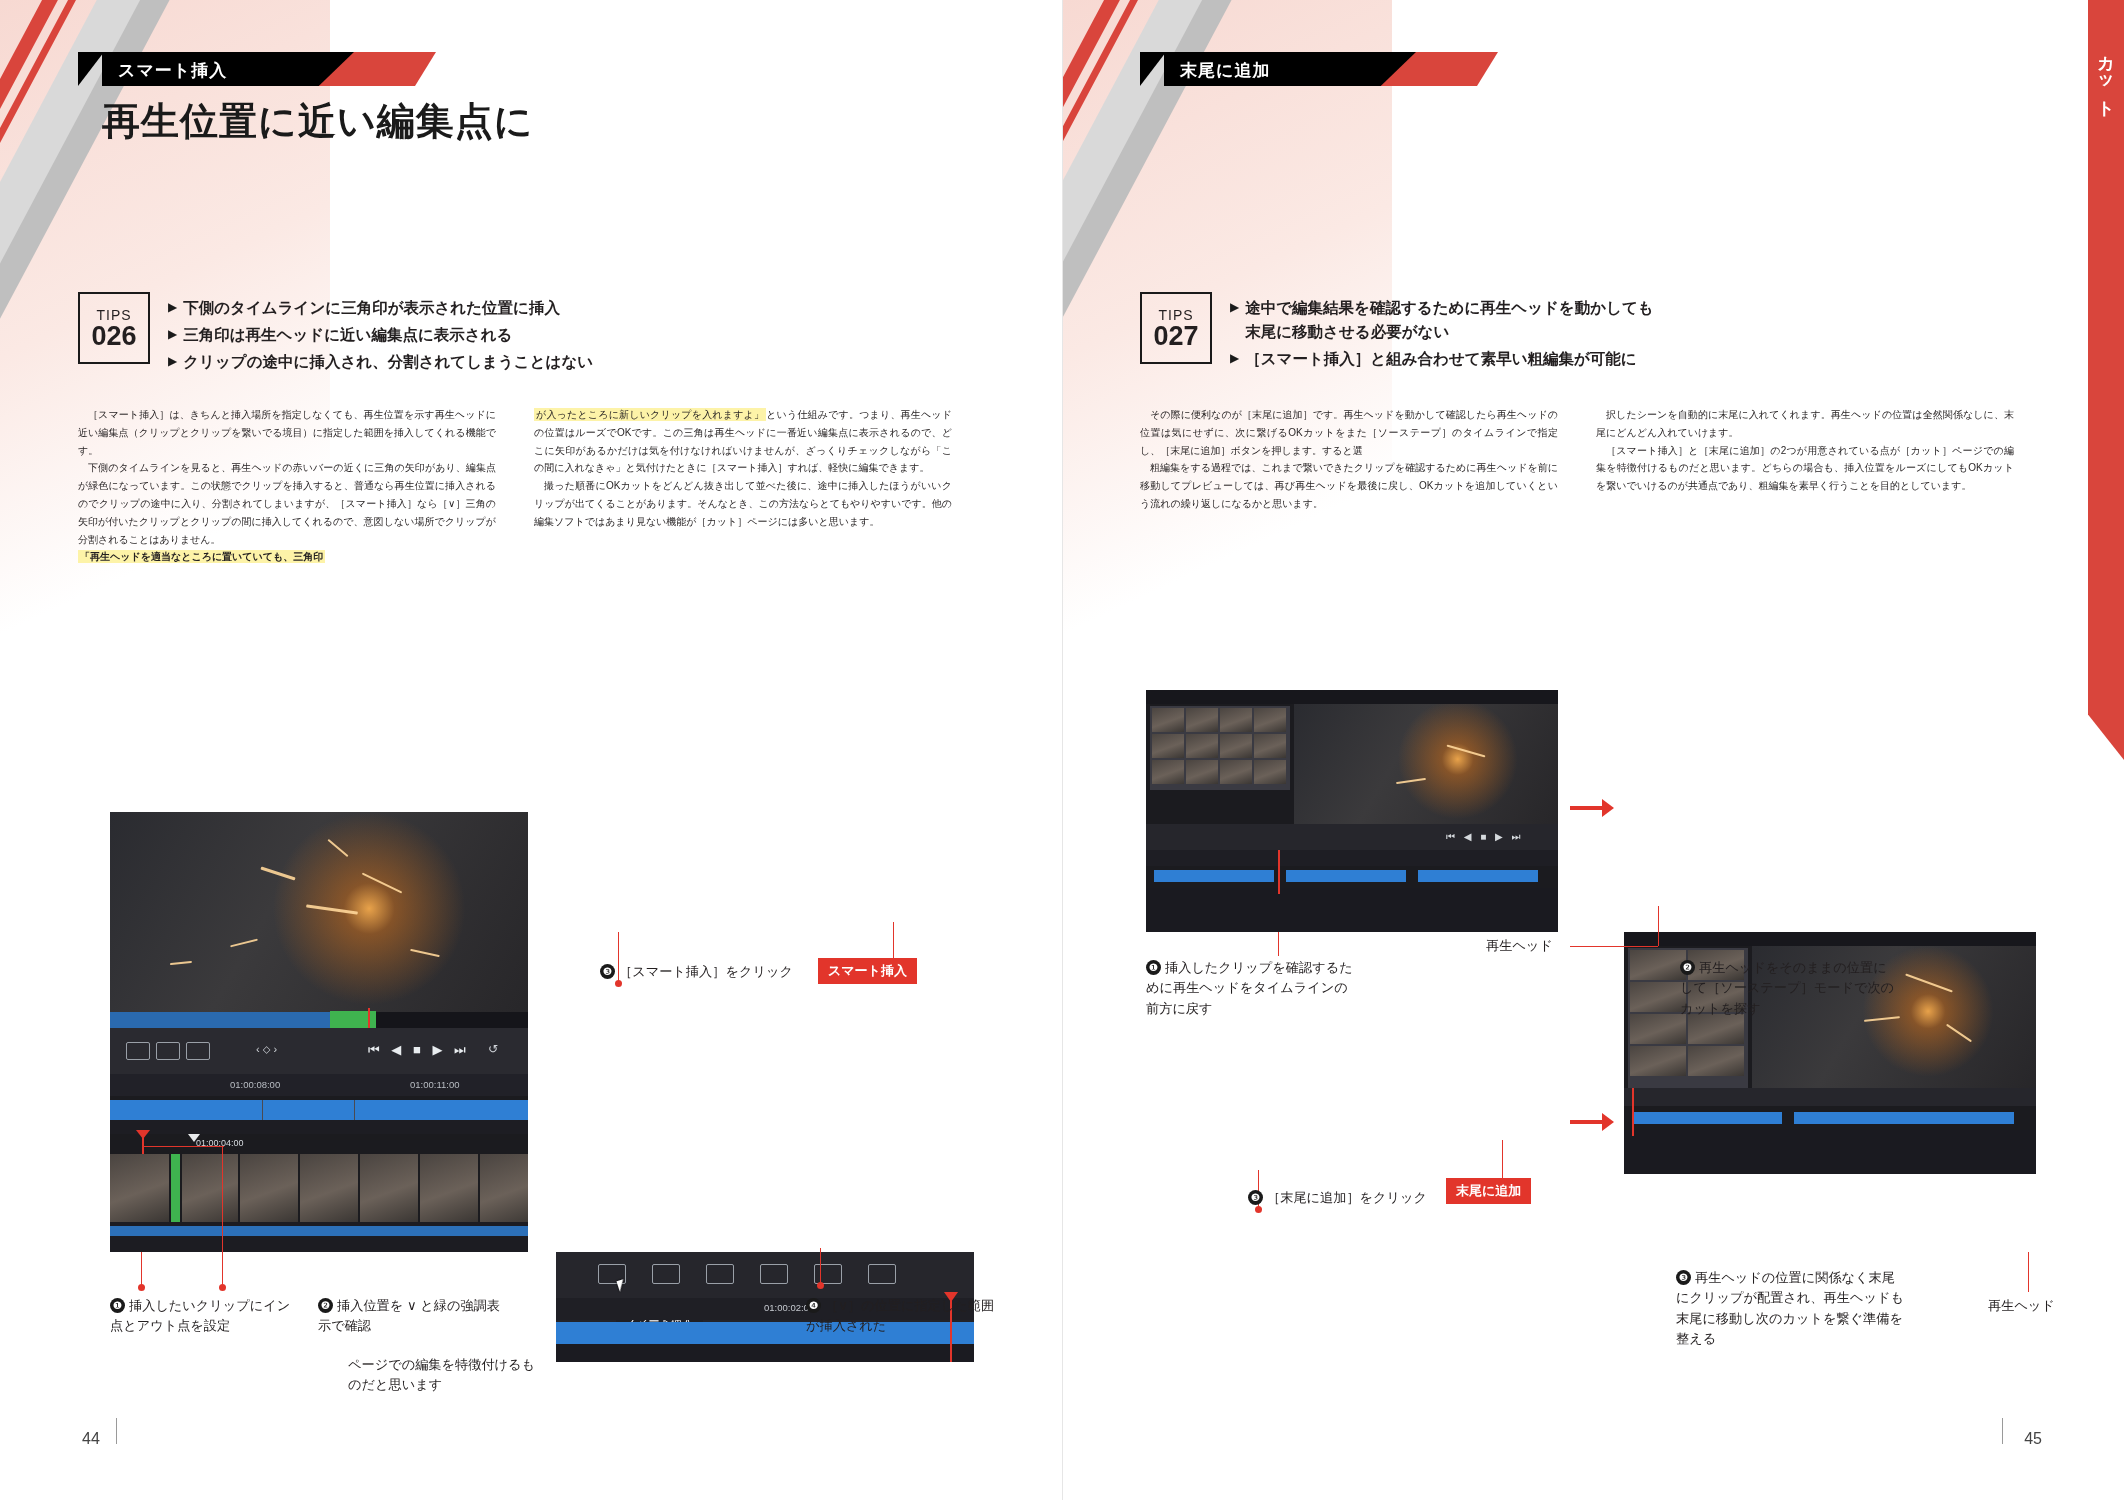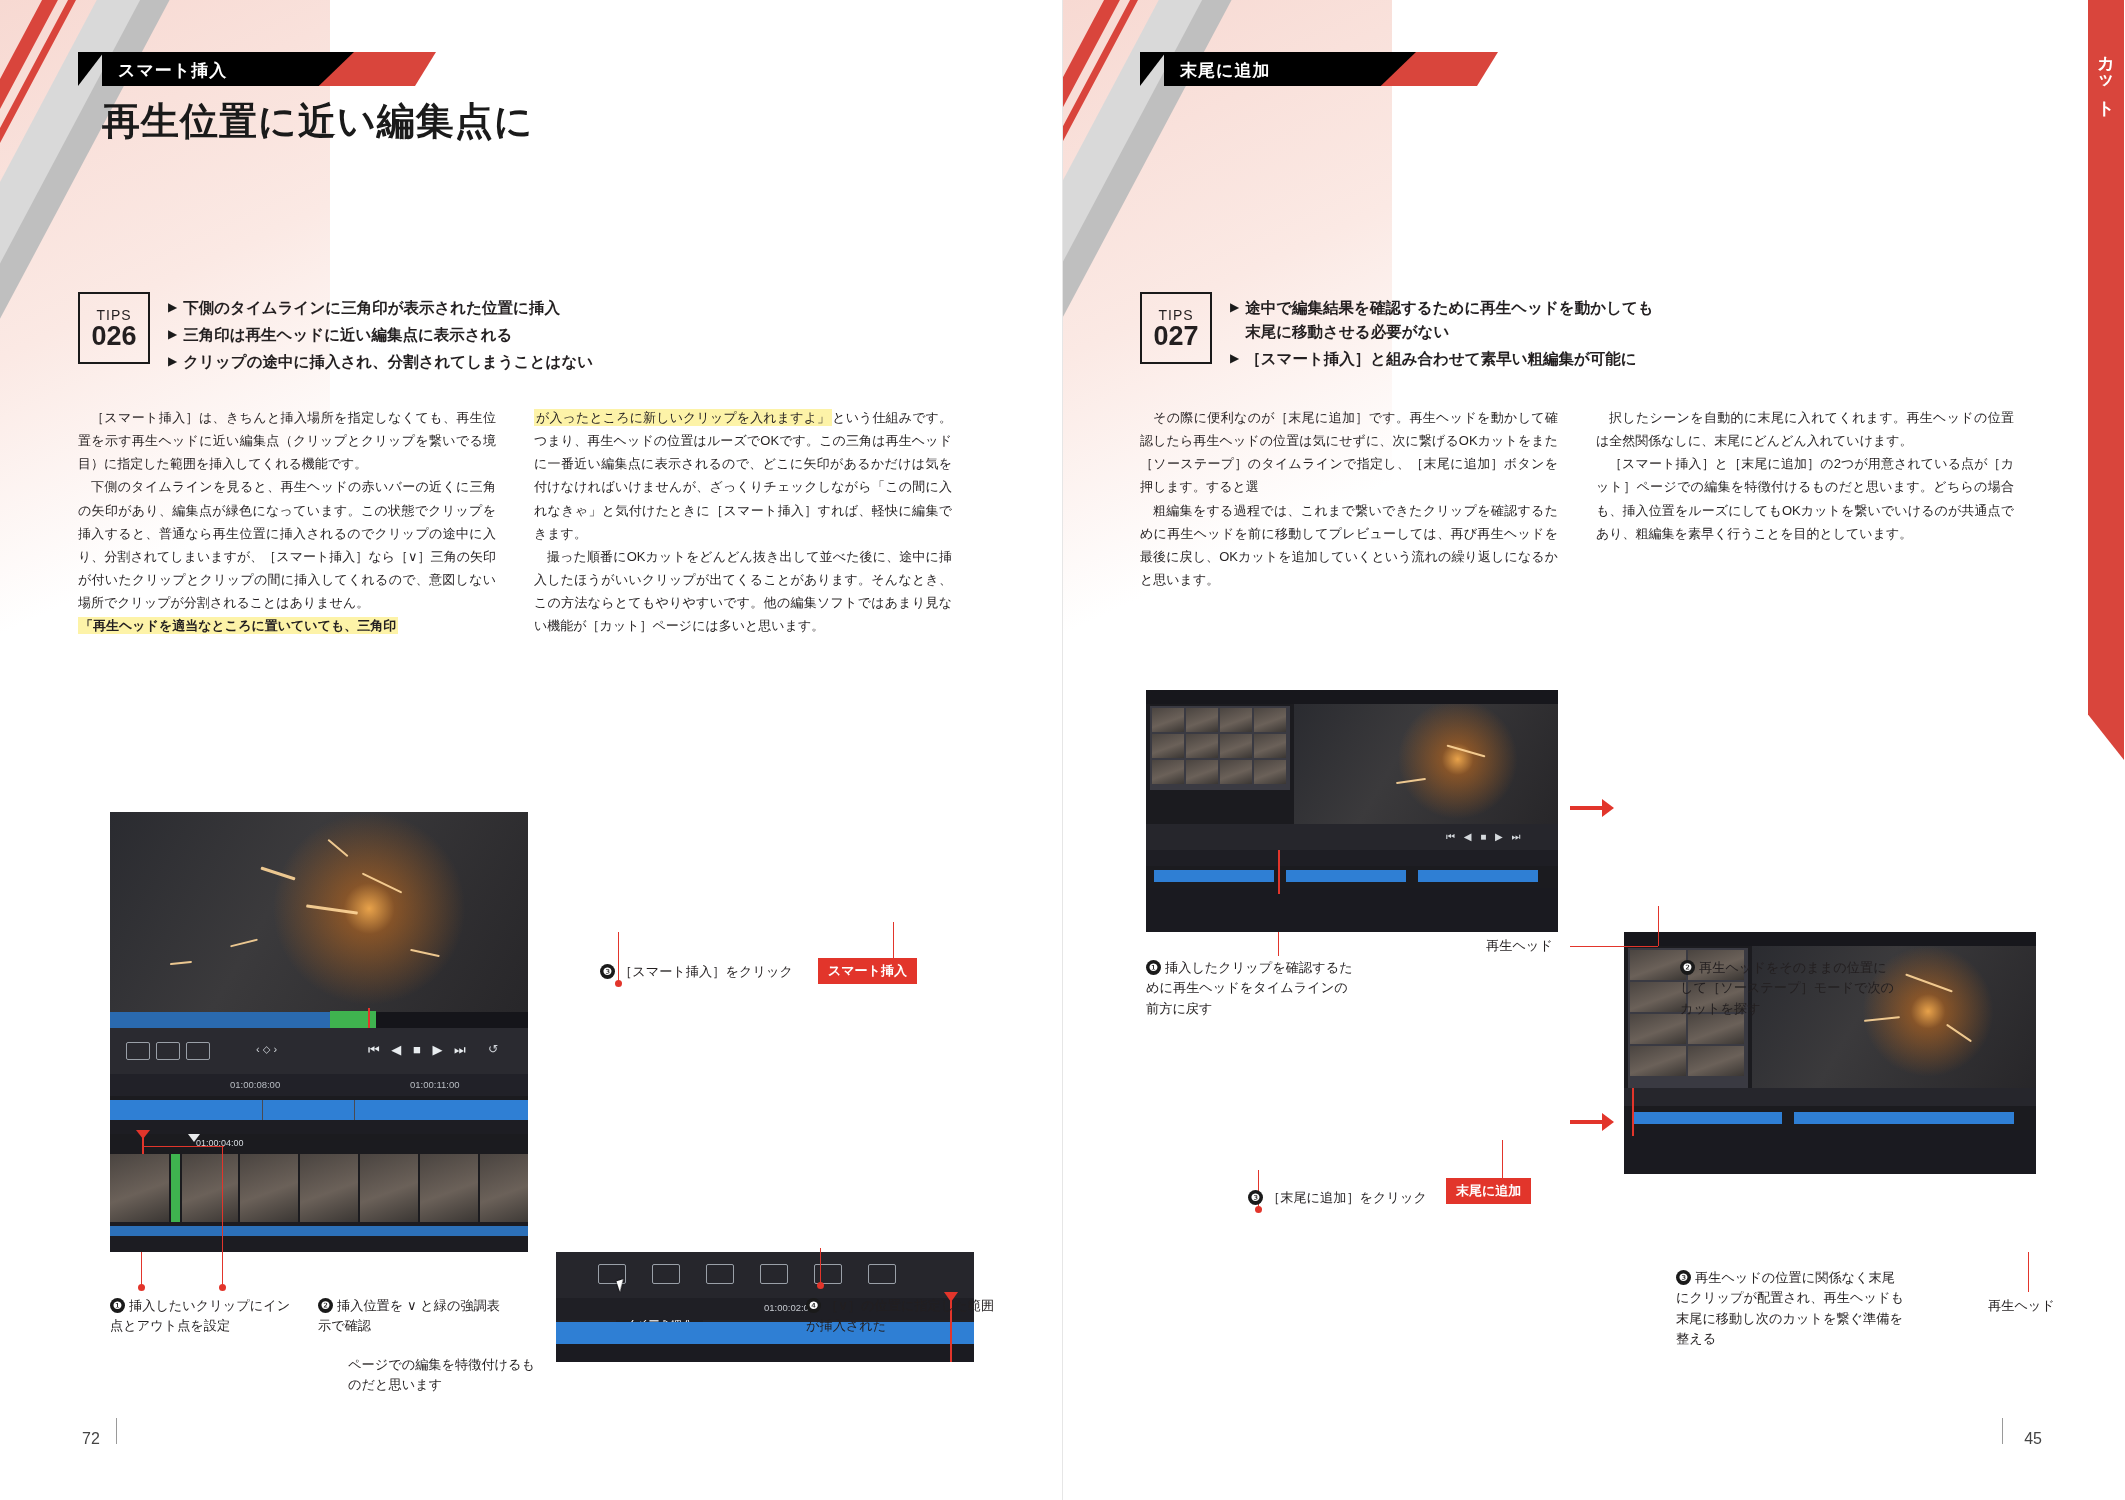--- a/index.html
+++ b/index.html
@@ -47,21 +47,21 @@
      align-items:center;justify-content:center;}
   .tips-badge .t{font-size:14px;letter-spacing:1px;}
   .tips-badge .n{font-size:27px;font-weight:bold;line-height:1;}
   .tips-list{margin-left:18px;padding-top:4px;}
   .tips-list .it{display:flex;align-items:flex-start;font-size:15.5px;line-height:1.55;margin-bottom:3px;}
   .tips-list .tri{color:#1a1a1a;margin-right:6px;font-size:12px;line-height:1.85;}
   .tips-list .it span.txt{font-weight:bold;}
 
   
   .cols{position:absolute;top:406px;display:flex;gap:38px;}
-  .col{width:418px;font-size:13px;line-height:1.78;text-align:justify;}
+  .col{width:418px;font-size:10px;line-height:1.78;text-align:justify;}
   .col p{margin:0 0 0 0;text-indent:1em;}
   .mark-y{background:#fdf3a8;padding:1px 2px;font-weight:bold;}
   .mark-y2{background:#fdf3a8;padding:1px 2px;}
 
   
   .fig{position:absolute;}
   .capline{font-size:13.2px;line-height:1.55;}
   .num{display:inline-block;width:15px;height:15px;border-radius:50%;background:#1a1a1a;color:#fff;font-size:10.5px;
        text-align:center;line-height:15px;margin-right:4px;vertical-align:1px;}
   .redlbl{display:inline-block;background:#e2352b;color:#fff;font-size:13px;font-weight:bold;padding:4px 10px;}
@@ -253,21 +253,21 @@
     <div class="redlbl" style="position:absolute;left:818px;top:958px;">スマート挿入</div>
     <div class="vline" style="left:893px;top:922px;height:36px;"></div>
 
     <div class="vline" style="left:820px;top:1248px;height:38px;"></div>
     <div class="dot" style="left:817px;top:1282px;"></div>
     <div style="position:absolute;left:806px;top:1296px;width:190px;" class="capline">
       <span class="num">❹</span><span>［∨］の位置に指定した範囲が挿入された</span>
     </div>
 
     <div class="folio" style="left:82px;">
-      <span>72</span>
+      <span>44</span>
       <span class="rule" style="left:34px;"></span>
     </div>
   </div>
 
   <div class="page right">
 
     <div class="pinkwash"></div>
     <div class="stripes">
       <i class="st-grey1"></i>
         <i class="st-grey2"></i>

